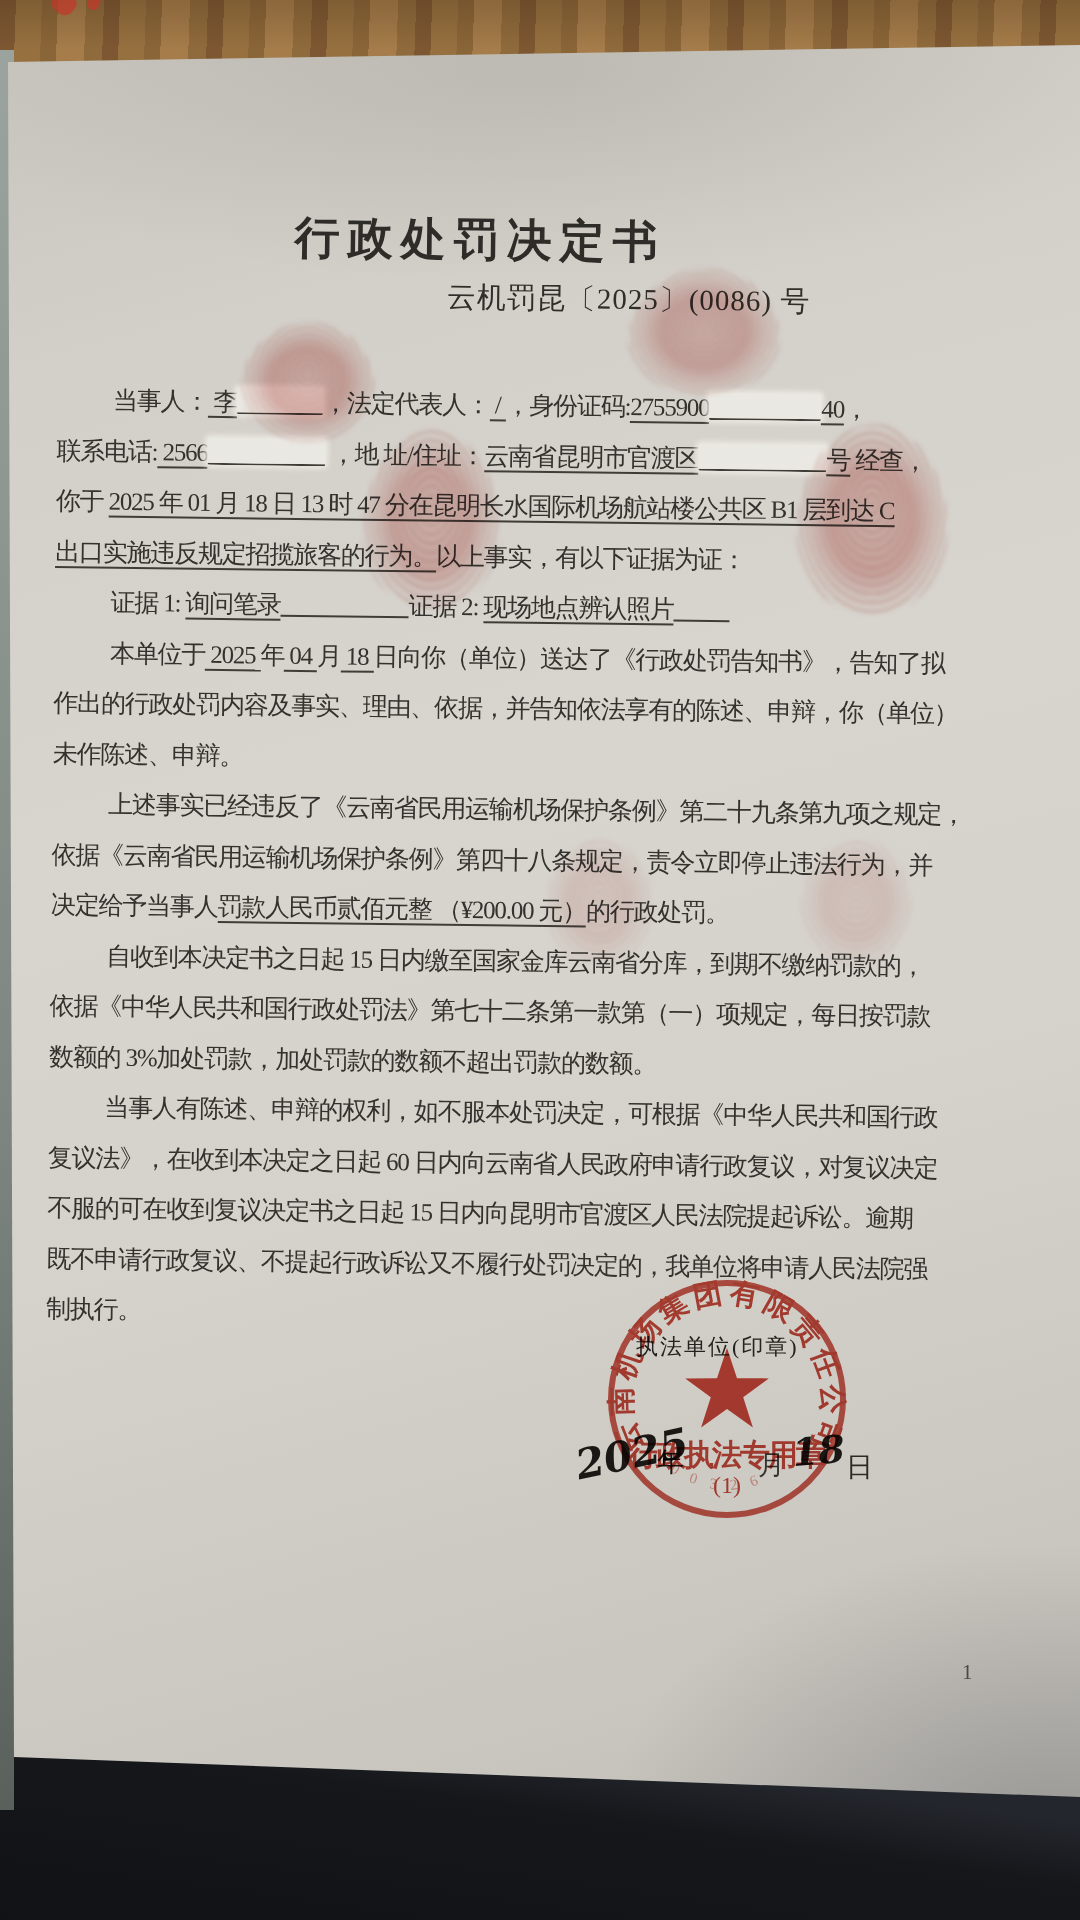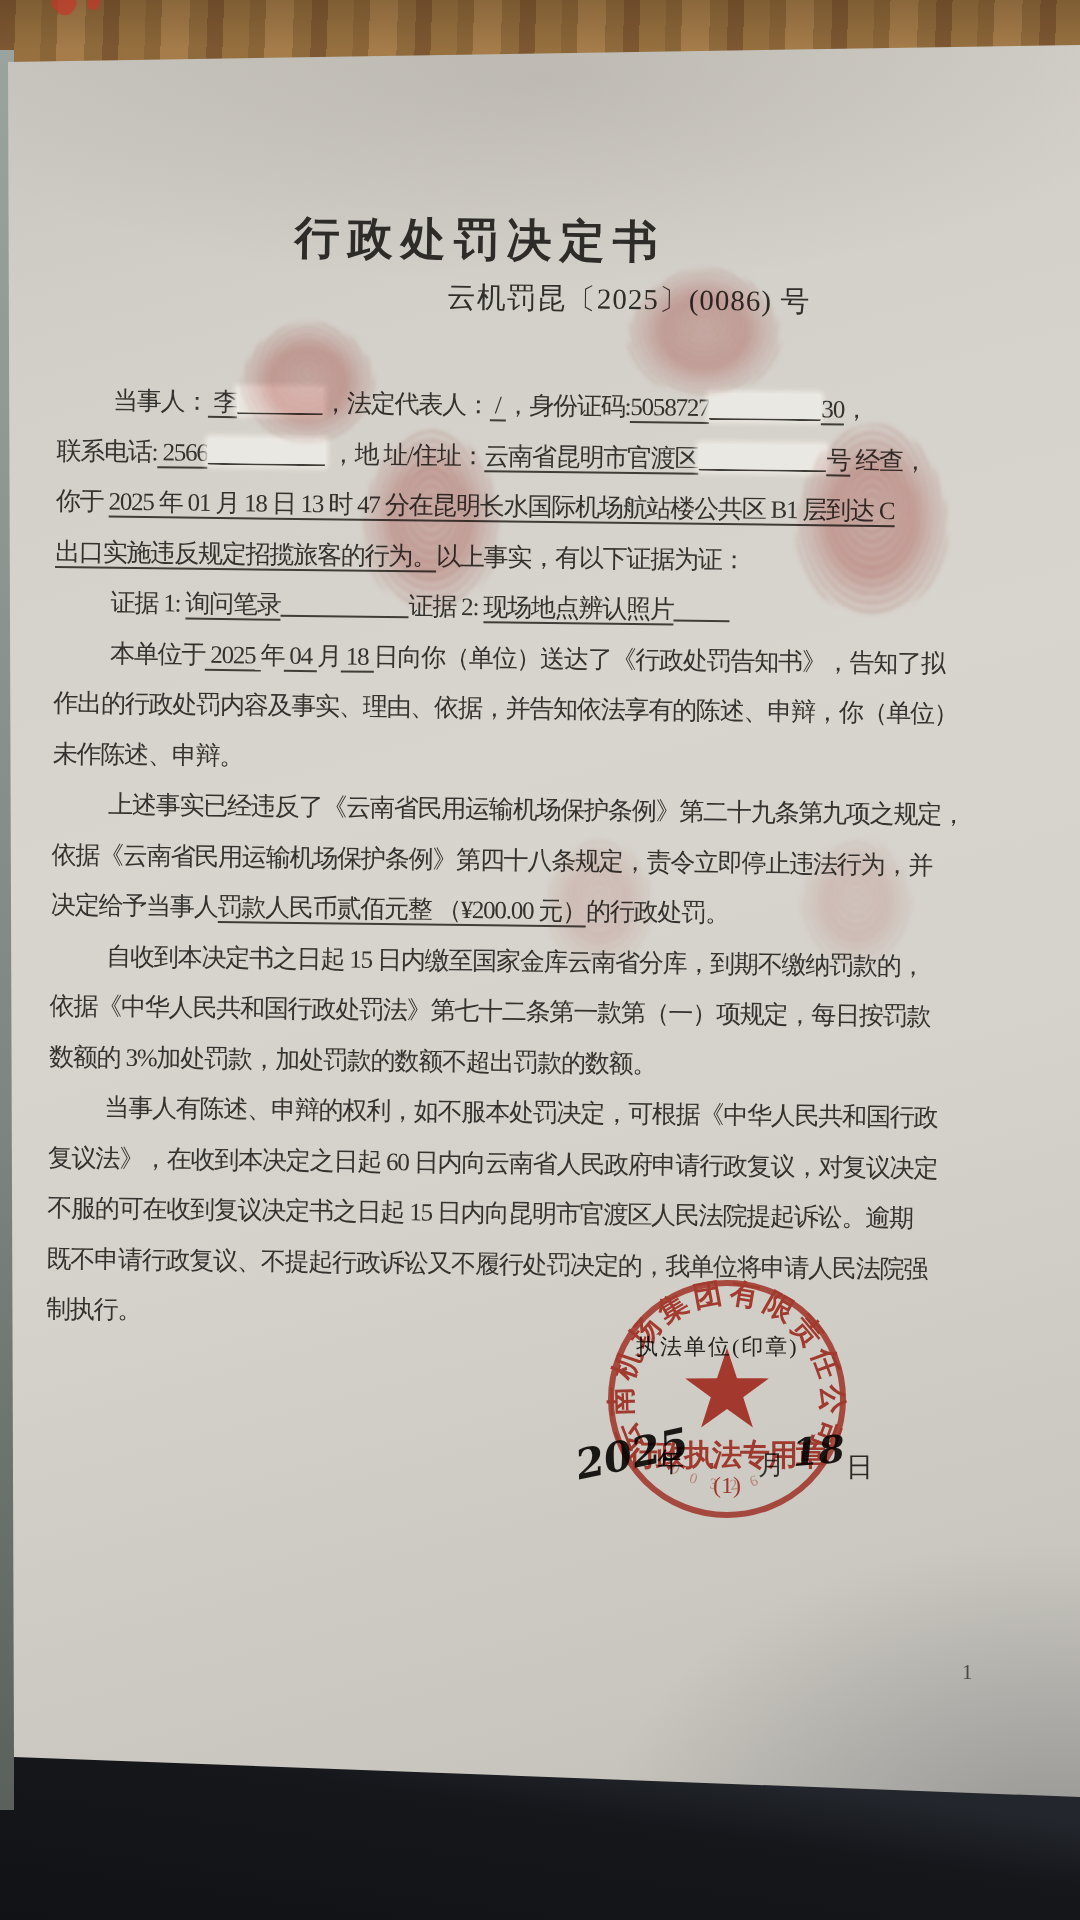--- a/index.html
+++ b/index.html
@@ -59,21 +59,21 @@
   </div>
 
   <div class="sliver"></div>
 
   <div class="paper">
 
     <div class="content">
       <h1 class="title">行政处罚决定书</h1>
       <div class="docno">云机罚昆〔2025〕(0086) 号</div>
       <div class="body">
-          <div class="line"><span style="display: inline-block; width: 56px;"></span><span>当事人：</span><span class="u"> 李</span><span class="u redact" style="width: 86px;"></span><span>，法定代表人：</span><span class="u">  /  </span><span>，身份证码:</span><span class="u">5058727</span><span class="u redact" style="width: 112px;"></span><span class="u">30</span><span>，</span></div>
+          <div class="line"><span style="display: inline-block; width: 56px;"></span><span>当事人：</span><span class="u"> 李</span><span class="u redact" style="width: 86px;"></span><span>，法定代表人：</span><span class="u">  /  </span><span>，身份证码:</span><span class="u">2755900</span><span class="u redact" style="width: 112px;"></span><span class="u">40</span><span>，</span></div>
           <div class="line"><span>联系电话:</span><span class="u"> 2566</span><span class="u redact" style="width: 118px;"></span><span> ，地 址/住址：</span><span class="u">云南省昆明市官渡区</span><span class="u redact" style="width: 128px;"></span><span class="u">号</span><span> 经查，</span></div>
           <div class="line"><span>你于 </span><span class="u">2025 年 01 月 18 日 13 时 47 分在昆明长水国际机场航站楼公共区 B1 层到达 C</span></div>
           <div class="line"><span class="u">出口实施违反规定招揽旅客的行为。</span><span>以上事实，有以下证据为证：</span></div>
           <div class="line"><span style="display: inline-block; width: 56px;"></span><span>证据 1: </span><span class="u">询问笔录</span><span class="u" style="display: inline-block; width: 128px;"></span><span>证据 2: </span><span class="u">现场地点辨认照片</span><span class="u" style="display: inline-block; width: 56px;"></span></div>
           <div class="line"><span style="display: inline-block; width: 56px;"></span><span>本单位于</span><span class="u"> 2025 </span><span>年</span><span class="u"> 04 </span><span>月</span><span class="u"> 18 </span><span>日向你（单位）送达了《行政处罚告知书》，告知了拟</span></div>
           <div class="line"><span>作出的行政处罚内容及事实、理由、依据，并告知依法享有的陈述、申辩，你（单位）</span></div>
           <div class="line"><span>未作陈述、申辩。</span></div>
           <div class="line"><span style="display: inline-block; width: 56px;"></span><span>上述事实已经违反了《云南省民用运输机场保护条例》第二十九条第九项之规定，</span></div>
           <div class="line"><span>依据《云南省民用运输机场保护条例》第四十八条规定，责令立即停止违法行为，并</span></div>
           <div class="line"><span>决定给予当事人</span><span class="u">罚款人民币贰佰元整 （¥200.00 元）</span><span>的行政处罚。</span></div>

